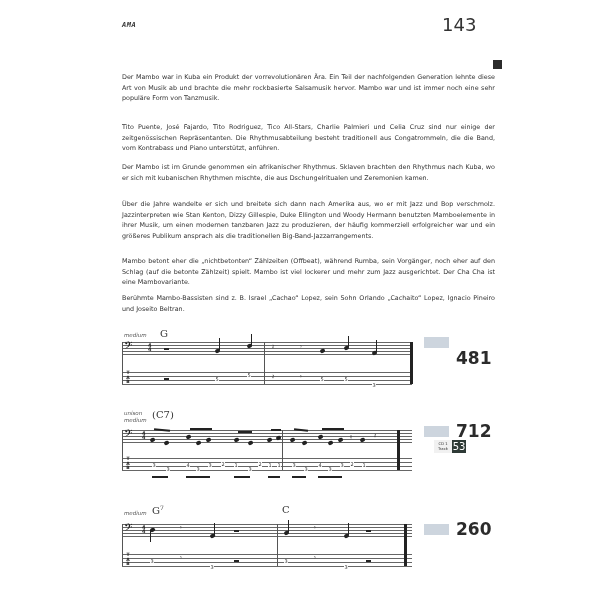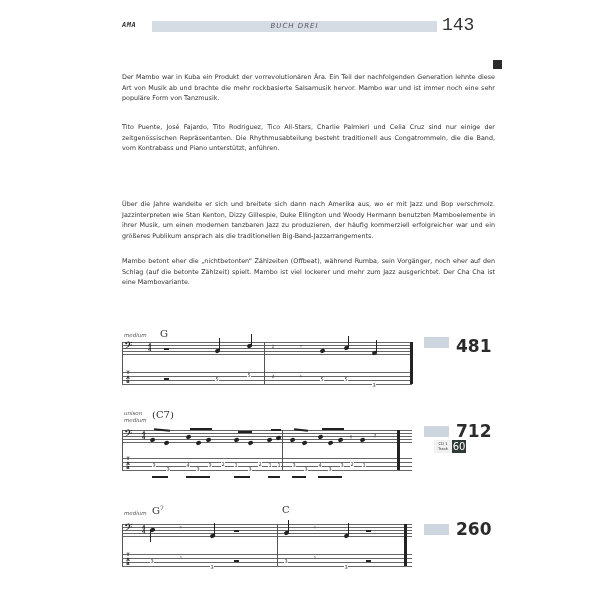--- a/index.html
+++ b/index.html
@@ -2,21 +2,21 @@
 <html><head>
 <meta charset="utf-8">
 <style>
   html, body { margin:0; padding:0; background:#ffffff; }
   body { width:600px; height:600px; position:relative; overflow:hidden; font-family:"DejaVu Sans", sans-serif; color:#222; }
   .page { position:absolute; left:0; top:0; width:600px; height:600px; background:#fff; }
 
   
   .hdr-logo { position:absolute; left:122px; top:20px; width:22px; height:10px; font-family:"DejaVu Sans Mono", monospace; font-size:7px; font-weight:bold; letter-spacing:0.5px; color:#333; line-height:10px;font-style:italic; }
   .hdr-band { position:absolute; left:152px; top:21px; width:285px; height:11px; background:#d6dce3; text-align:center; font-size:7px; font-style:italic; letter-spacing:1px; color:#555; line-height:11px; }
-  .hdr-page { position:absolute; left:442px; top:14px; font-size:18px; color:#333; line-height:22px;font-family:Liberation Mono, monospace; }
+  .hdr-page { position:absolute; left:442px; top:14px; font-size:18px; color:#333; line-height:22px; }
 
   .title { position:absolute; right:112px; top:54px; font-family:"DejaVu Sans", sans-serif; font-weight:bold; font-size:17px; color:#2b2b2b; line-height:22px; }
   .title-square { position:absolute; left:493px; top:60px; width:9px; height:9px; background:#2b2b2b; }
 
   .text { position:absolute; left:122px; width:373px; font-size:6.4px; line-height:10.6px; color:#333; text-align:justify; }
   .text p { margin:0; }
 
   
   .system { position:absolute; left:122px; width:290px; }
   .tempo { position:absolute; font-size:5.5px; font-style:italic; color:#555; line-height:7px; }
@@ -40,38 +40,41 @@
   .ex-num { position:absolute; left:456px; font-weight:bold; font-size:17px; color:#2b2b2b; line-height:20px; }
   .cd-box { position:absolute; left:434px; top:440px; width:18px; height:13px; background:#f1f1f1; font-size:3.8px; line-height:5px; color:#333; text-align:center; padding-top:1px; box-sizing:border-box; }
   .cd-track { position:absolute; left:452px; top:440px; width:14px; height:13px; background:#2e3a36; color:#fff; font-size:10px; line-height:13px; text-align:center; }
 </style>
 </head>
 <body>
 
 <div class="page">
 
   <div class="hdr-logo">AMA</div>
-  <div class="hdr-band">
-    <span>BUCH DREI</span>
-  </div>
   <div class="hdr-page">143</div>
 
   <div class="title-square"></div>
 
   <div class="text" style="top:72px;">
       <p>Der Mambo war in Kuba ein Produkt der vorrevolutionären Ära. Ein Teil der nachfolgenden Generation lehnte diese Art von Musik ab und brachte die mehr rockbasierte Salsamusik hervor. Mambo war und ist immer noch eine sehr populäre Form von Tanzmusik.</p>
     </div>
   <div class="text" style="top:122px;">
       <p>Tito Puente, José Fajardo, Tito Rodriguez, Tico All-Stars, Charlie Palmieri und Celia Cruz sind nur einige der zeitgenössischen Repräsentanten. Die Rhythmusabteilung besteht traditionell aus Congatrommeln, die die Band, vom Kontrabass und Piano unterstützt, anführen.</p>
     </div>
+  <div class="text" style="top:162px;">
+      <p>Der Mambo ist im Grunde genommen ein afrikanischer Rhythmus. Sklaven brachten den Rhythmus nach Kuba, wo er sich mit kubanischen Rhythmen mischte, die aus Dschungelritualen und Zeremonien kamen.</p>
+    </div>
   <div class="text" style="top:199px;">
       <p>Über die Jahre wandelte er sich und breitete sich dann nach Amerika aus, wo er mit Jazz und Bop verschmolz. Jazzinterpreten wie Stan Kenton, Dizzy Gillespie, Duke Ellington und Woody Hermann benutzten Mamboelemente in ihrer Musik, um einen modernen tanzbaren Jazz zu produzieren, der häufig kommerziell erfolgreicher war und ein größeres Publikum ansprach als die traditionellen Big-Band-Jazzarrangements.</p>
     </div>
   <div class="text" style="top:256px;">
       <p>Mambo betont eher die „nichtbetonten“ Zählzeiten (Offbeat), während Rumba, sein Vorgänger, noch eher auf den Schlag (auf die betonte Zählzeit) spielt. Mambo ist viel lockerer und mehr zum Jazz ausgerichtet. Der Cha Cha ist eine Mambovariante.</p>
+    </div>
+  <div class="text" style="top:293px;">
+      <p>Berühmte Mambo-Bassisten sind z. B. Israel „Cachao“ Lopez, sein Sohn Orlando „Cachaito“ Lopez, Ignacio Pineiro und Joseito Beltran.</p>
     </div>
 
   <div class="system" style="top:330px; height:60px;">
     <div class="tempo" style="left:2px; top:2px;">medium</div>
     <div class="chord" style="left:38px; top:-2px;">G</div>
 
     <div class="staff" style="top:12px; height:12px;">
       <div class="line" style="top:0px;"></div>
         <div class="line" style="top:3px;"></div>
         <div class="line" style="top:6px;"></div>
@@ -111,21 +114,21 @@
       <div class="stem" style="left:226px; top:6px; height:11px;"></div>
     <div class="note" style="left:250px; top:21px;"></div>
       <div class="stem" style="left:254px; top:10px; height:12px;"></div>
     <div class="rest" style="left:150px; top:44px;">𝄽</div>
       <div class="rest" style="left:178px; top:44px;">𝄾</div>
     <div class="tabnum" style="left:198px; top:47px;">5</div>
     <div class="tabnum" style="left:222px; top:47px;">5</div>
     <div class="tabnum" style="left:250px; top:53px;">3</div>
   </div>
   <div class="ex-tag" style="top:337px;"></div>
-  <div class="ex-num" style="top:336px;text-align:center;">481</div>
+  <div class="ex-num" style="top:348px;text-align:center;">481</div>
 
   <div class="system" style="top:410px; height:70px;">
     <div class="tempo" style="left:2px; top:0px;">unison</div>
     <div class="tempo" style="left:2px; top:7px;">medium</div>
     <div class="chord" style="left:30px; top:-1px;">(C7)</div>
 
     <div class="staff" style="top:20px; height:12px;">
       <div class="line" style="top:0px;"></div>
         <div class="line" style="top:3px;"></div>
         <div class="line" style="top:6px;"></div>
@@ -198,21 +201,21 @@
     <div class="beam" style="left:112px; top:66px; width:16px; height:1.5px;"></div>
     <div class="beam" style="left:146px; top:66px; width:12px; height:1.5px;"></div>
     <div class="beam" style="left:170px; top:66px; width:14px; height:1.5px;"></div>
     <div class="beam" style="left:196px; top:66px; width:24px; height:1.5px;"></div>
   </div>
   <div class="ex-tag" style="top:426px;"></div>
   <div class="ex-num" style="top:421px;">712</div>
   <div class="cd-box">
     <span>CD 1</span><br><span>Track</span>
   </div>
-  <div class="cd-track">60</div>
+  <div class="cd-track">53</div>
 
   <div class="system" style="top:506px; height:70px;">
     <div class="tempo" style="left:2px; top:4px;">medium</div>
     <div class="chord" style="left:30px; top:-2px;">G<sup>7</sup></div>
     <div class="chord" style="left:160px; top:-2px;">C</div>
 
     <div class="staff" style="top:18px; height:12px;">
       <div class="line" style="top:0px;"></div>
         <div class="line" style="top:3px;"></div>
         <div class="line" style="top:6px;"></div>

